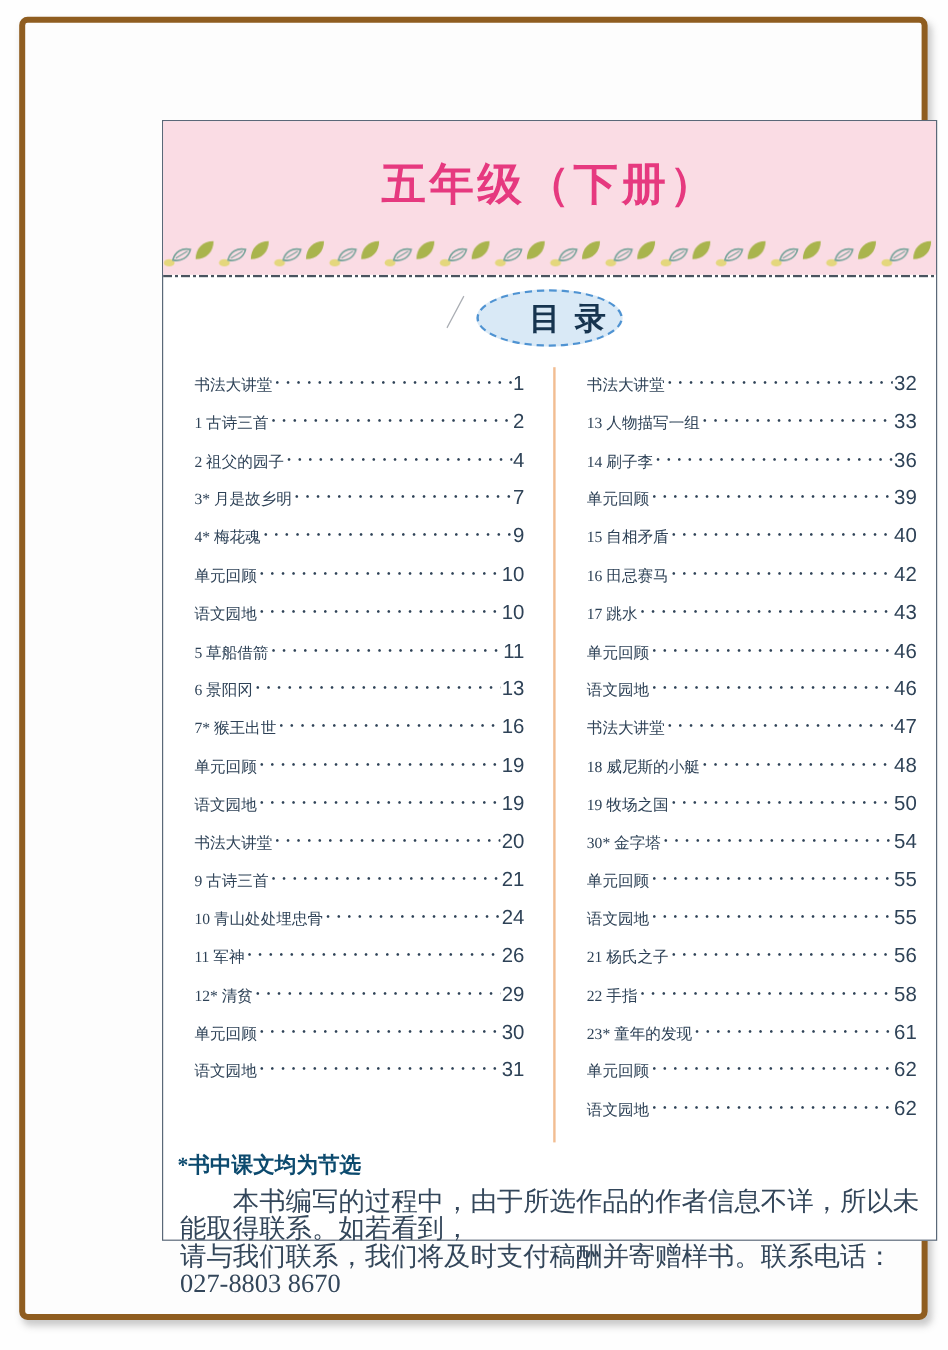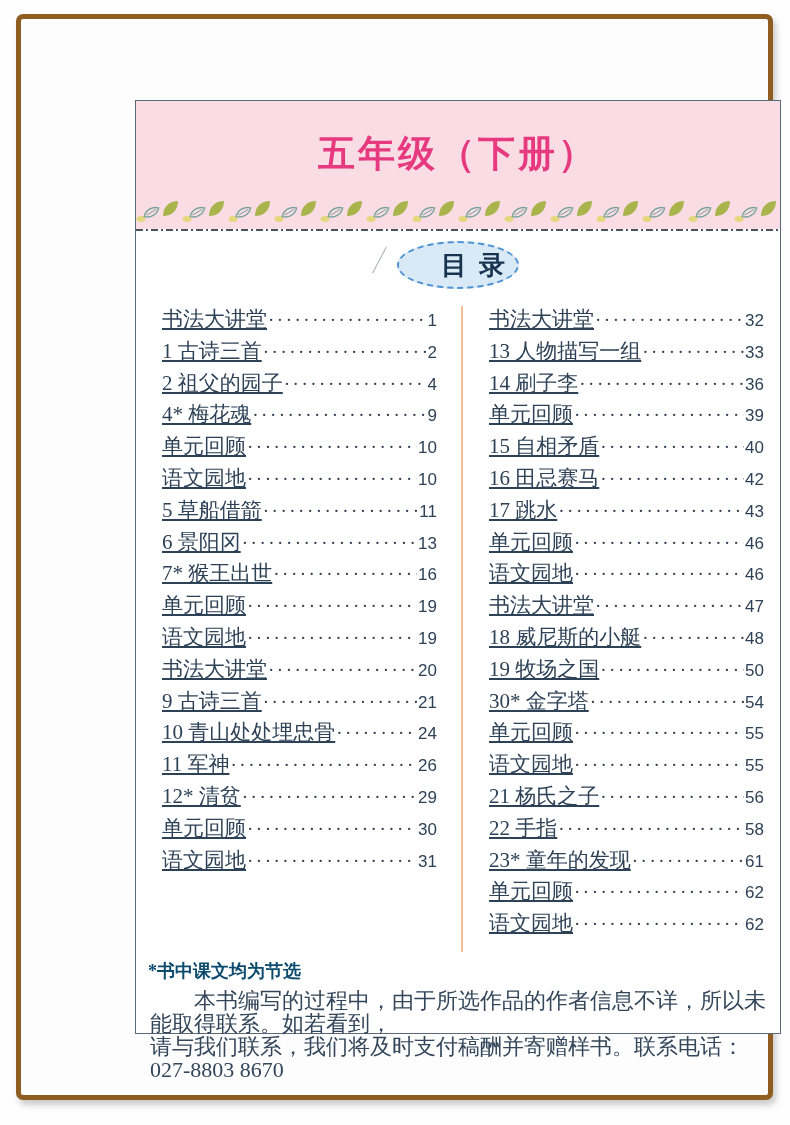--- a/index.html
+++ b/index.html
@@ -43,21 +43,21 @@
     display:flex; align-items:center; justify-content:flex-end;
     font-size:26px; font-weight:bold; color:#16344f;
     letter-spacing:12px; text-indent:12px;
   }
 
   .columns { display:flex; margin-top:13px; padding:0 16px 0 26px; }
   .col { flex:1; min-width:0; }
   .vdivider { width:2px; background:#f2bd92; margin:2px 26px 0 24px; height:646px; flex:none; }
 
   .row { display:flex; align-items:baseline; height:31.8px; line-height:31.8px; color:#2e4257; }
-  .lbl { white-space:nowrap; font-size:21px;text-decoration:underline; }
+  .lbl { white-space:nowrap; font-size:13px; }
   .dots { flex:1; overflow:hidden; white-space:nowrap; margin:0 1px; }
   .dots::after {
     content:"··········································································";
     font-size:19px; letter-spacing:2.5px; color:#2e4257;
   }
   .pg { white-space:nowrap; font-family:"Liberation Sans", sans-serif; font-size:17px; color:#2e4257; }
 
   .footnote {
     margin-top:6px; padding-left:12px;
     font-size:18px; font-weight:bold; color:#0c4a6e; height:26px; line-height:26px;
@@ -114,20 +114,25 @@
               <span class="lbl">1 古诗三首</span>
               <span class="dots"></span>
               <span class="pg">2</span>
             </div>
           <div class="row">
               <span class="lbl">2 祖父的园子</span>
               <span class="dots"></span>
               <span class="pg">4</span>
             </div>
           <div class="row">
+              <span class="lbl">3* 月是故乡明</span>
+              <span class="dots"></span>
+              <span class="pg">7</span>
+            </div>
+          <div class="row">
               <span class="lbl">4* 梅花魂</span>
               <span class="dots"></span>
               <span class="pg">9</span>
             </div>
           <div class="row">
               <span class="lbl">单元回顾</span>
               <span class="dots"></span>
               <span class="pg">10</span>
             </div>
           <div class="row">

